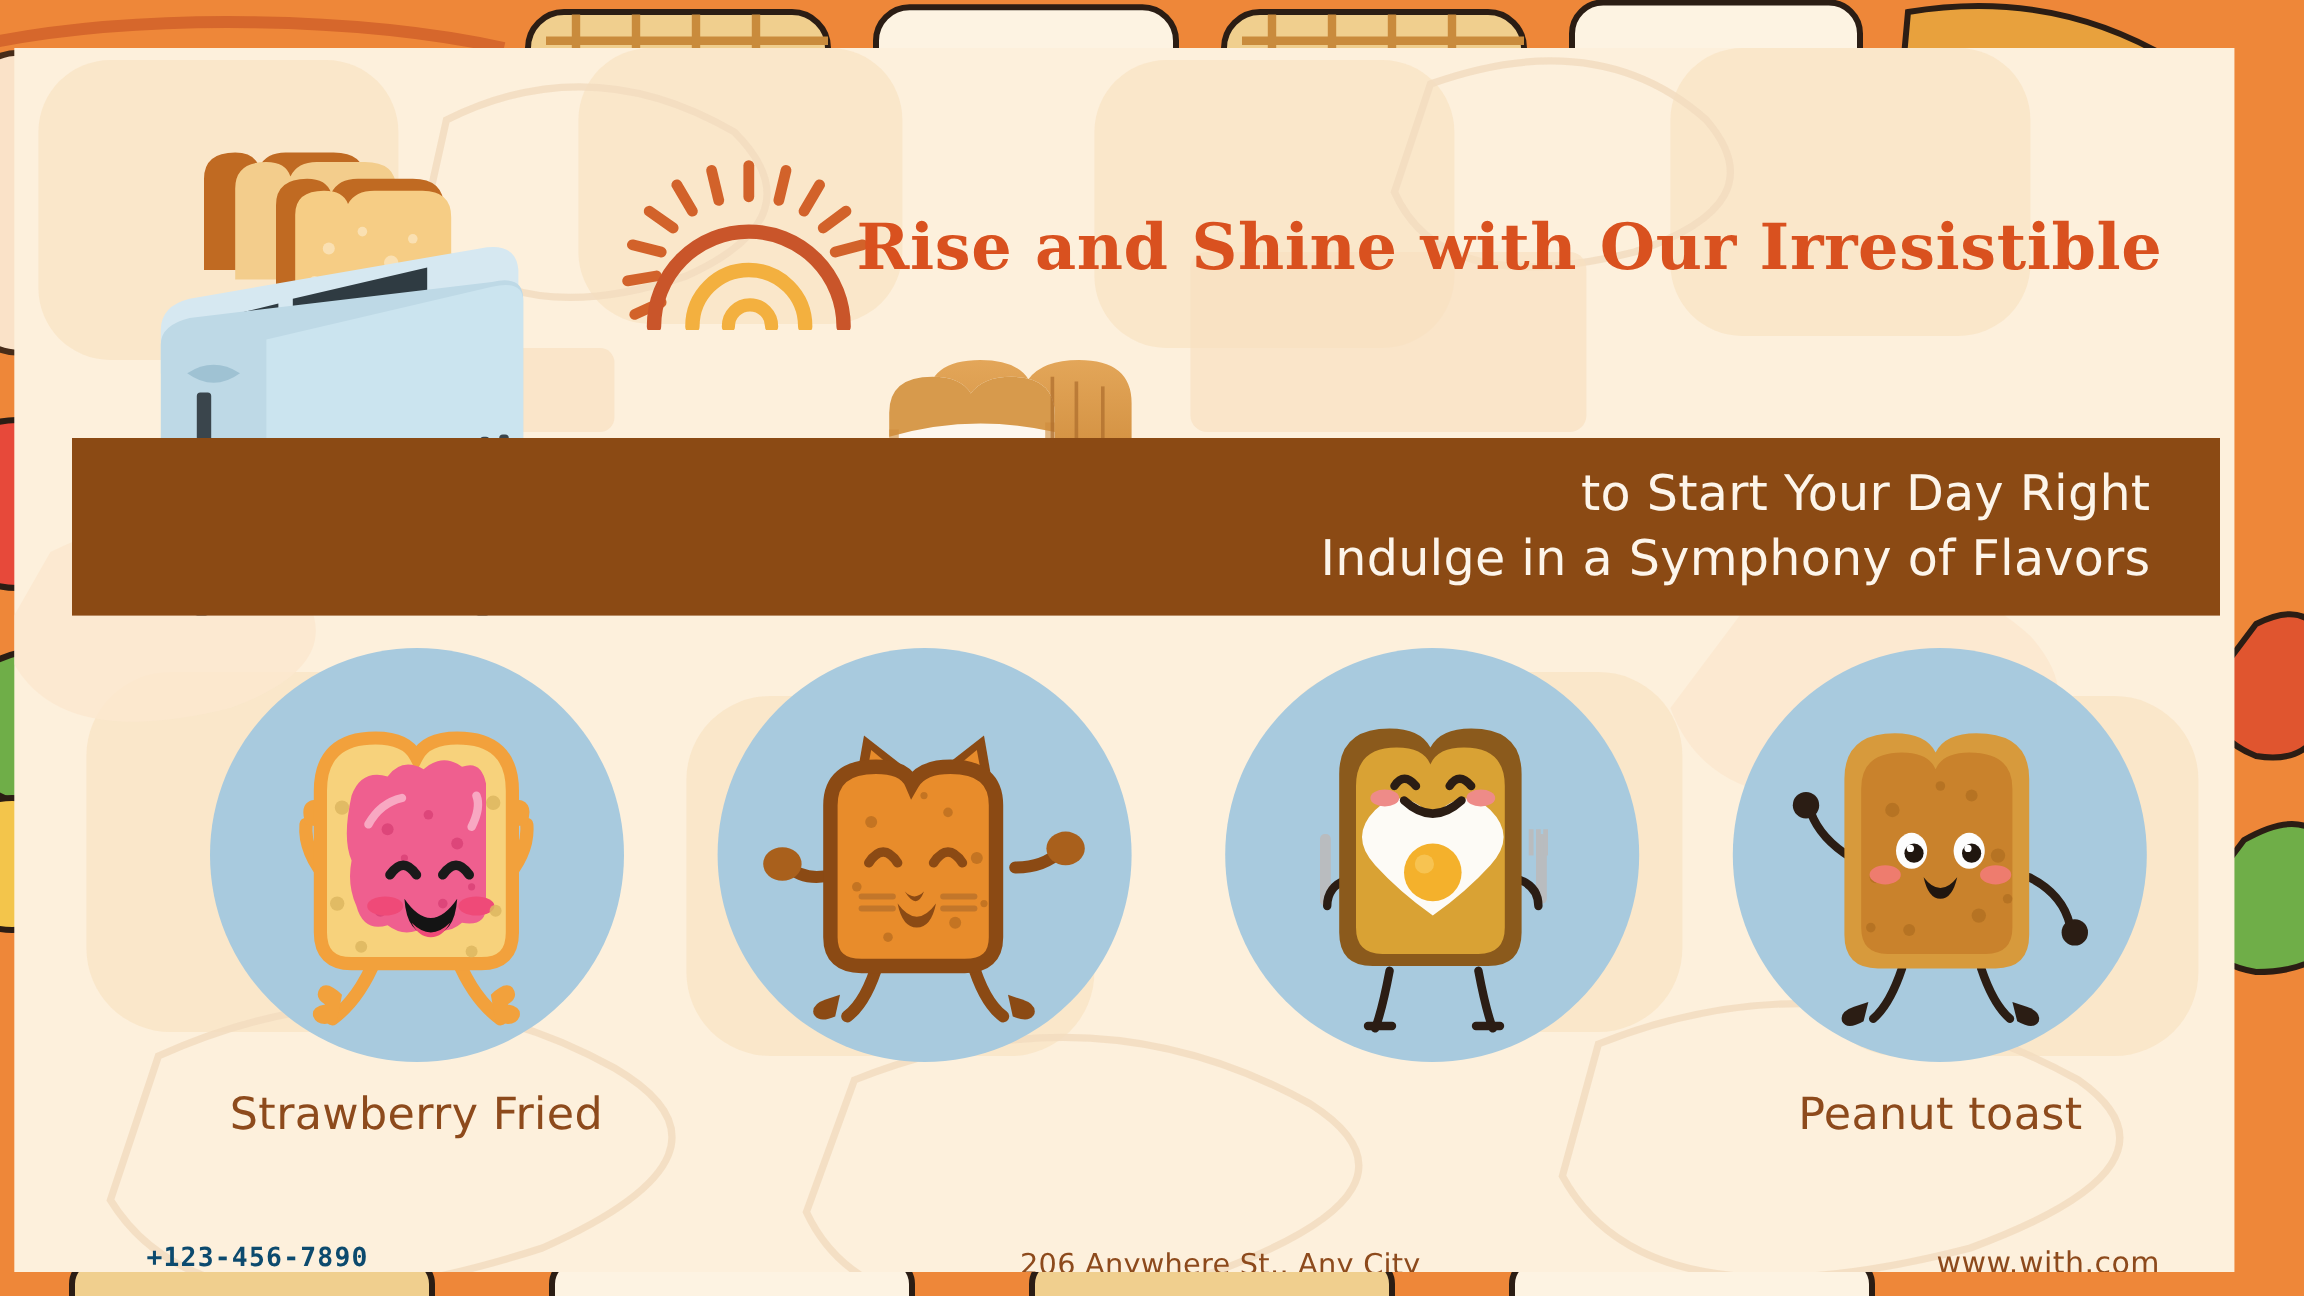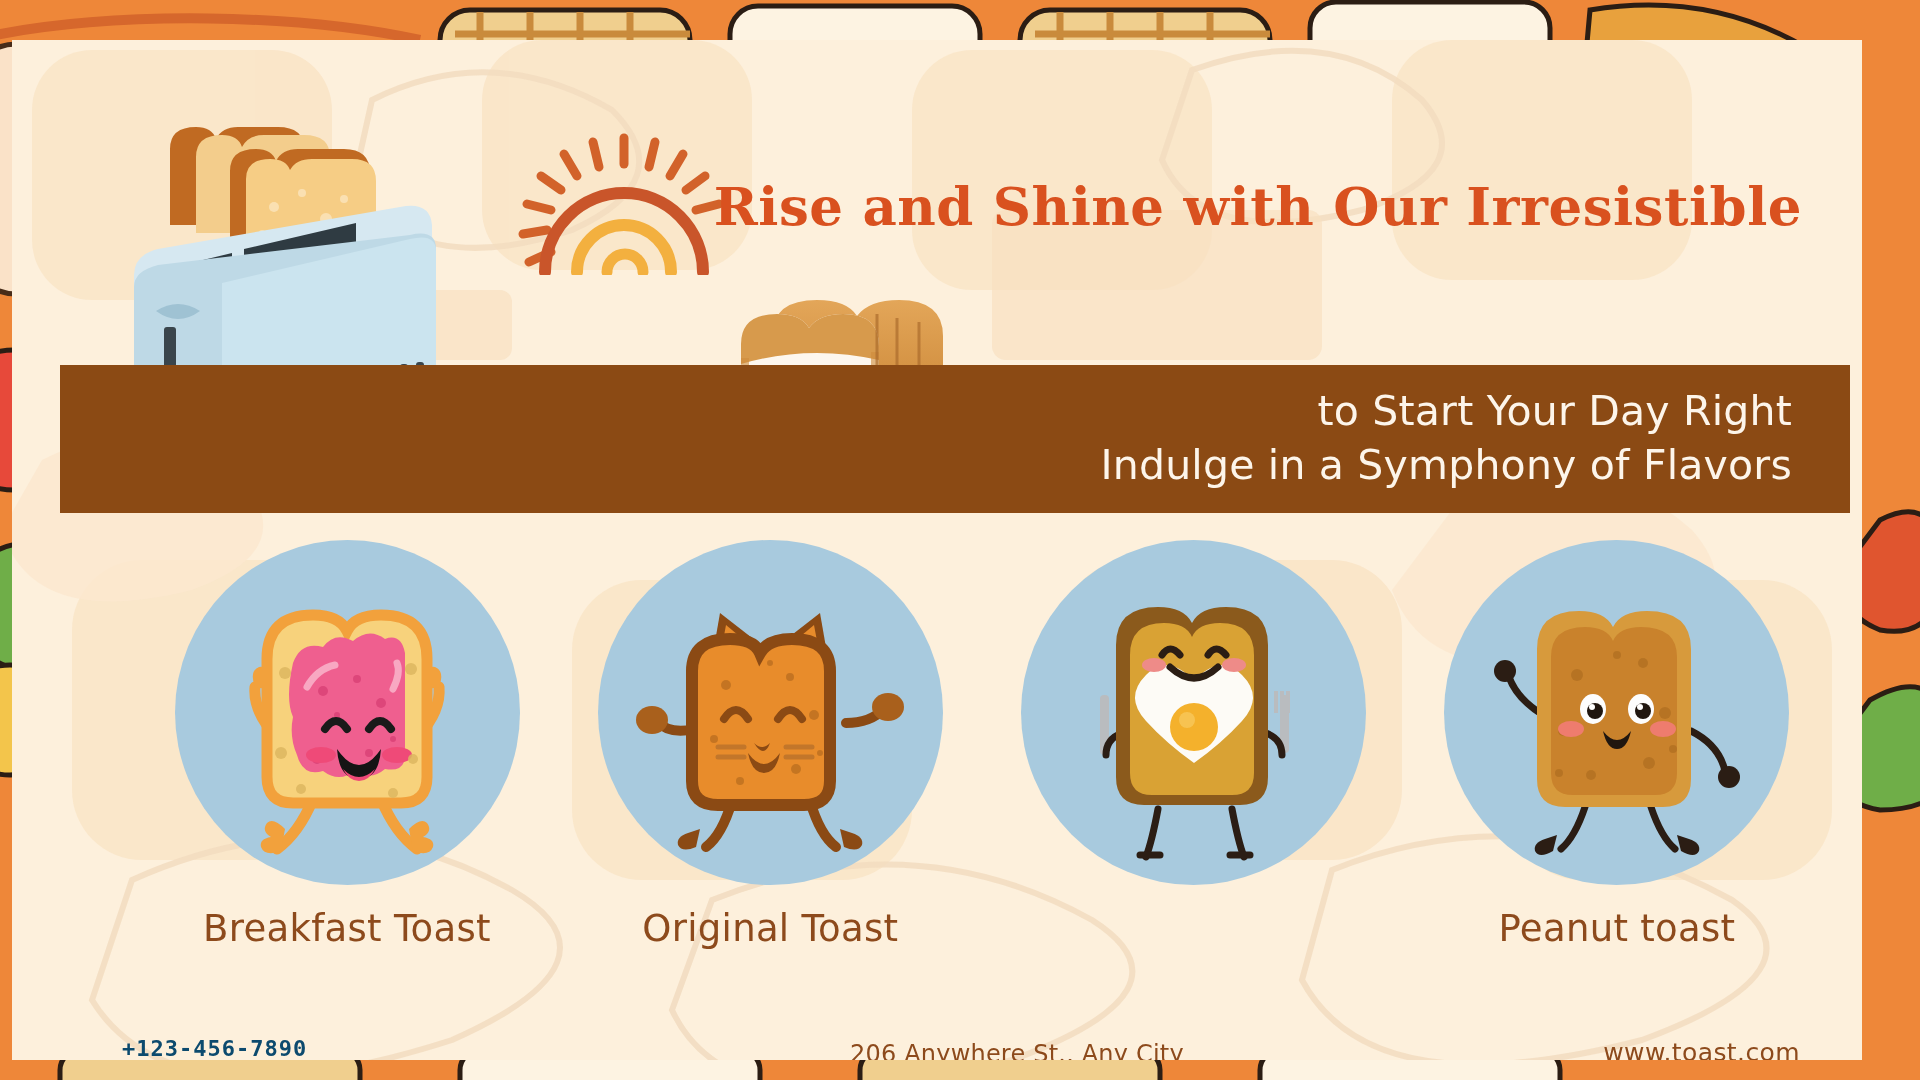--- a/index.html
+++ b/index.html
@@ -340,21 +340,21 @@
             <g fill="#deb760" opacity="0.85">
               <circle cx="88" cy="110" r="6"></circle>
                 <circle cx="214" cy="106" r="6"></circle>
               <circle cx="84" cy="190" r="6"></circle>
                 <circle cx="216" cy="196" r="5"></circle>
               <circle cx="104" cy="226" r="5"></circle>
                 <circle cx="196" cy="230" r="5"></circle>
             </g>
           </svg>
         </div>
-        <div class="card-label">Breakfast Toast</div>
+        <div class="card-label">Strawberry Fried</div>
       </div>
 
       <div class="card">
         <div class="disc">
           <svg width="300" height="300" viewBox="0 0 300 300">
 
             <path d="M92 96 l 8 -46 l 36 28 z" fill="#8b4a14"></path>
             <path d="M100 94 l 6 -32 l 24 20 z" fill="#e88c2b"></path>
             <path d="M208 96 l -8 -46 l -36 28 z" fill="#8b4a14"></path>
             <path d="M200 94 l -6 -32 l -24 20 z" fill="#e88c2b"></path>
@@ -390,21 +390,20 @@
             <g stroke="#c2762a" stroke-width="5" stroke-linecap="round">
               <path d="M98 184 L124 184"></path>
                 <path d="M98 194 L124 194"></path>
               <path d="M166 184 L192 184"></path>
                 <path d="M166 194 L192 194"></path>
             </g>
             <path d="M134 180 q 8 8 16 0 q -6 16 -16 0 z" fill="#8b4a14"></path>
             <path d="M128 190 q 16 22 32 0 q -4 20 -16 20 q -12 0 -16 -20 z" fill="#8b4a14"></path>
           </svg>
         </div>
-        <div class="card-label">Original Toast</div>
       </div>
 
       <div class="card">
         <div class="disc">
           <svg width="300" height="300" viewBox="0 0 300 300">
 
             <g fill="#b9bcbf">
               <rect x="56" y="132" width="9" height="60" rx="4"></rect>
               <rect x="236" y="132" width="9" height="58" rx="4"></rect>
               <path d="M232 128 l 0 22 M238 128 l 0 22 M244 128 l 0 22" stroke="#b9bcbf" stroke-width="4"></path>
@@ -482,17 +481,17 @@
             <path d="M136 168 q 14 18 28 0 q -4 18 -14 18 q -10 0 -14 -18 z" fill="#20160f"></path>
           </svg>
         </div>
         <div class="card-label">Peanut toast</div>
       </div>
     </div>
 
     <div class="footer">
       <div class="f-phone">+123-456-7890</div>
       <div class="f-addr">206 Anywhere St., Any City</div>
-      <div class="f-web">www.toast.com</div>
+      <div class="f-web">www.with.com</div>
     </div>
 
   </div>
 </div>
 
 </body></html>

